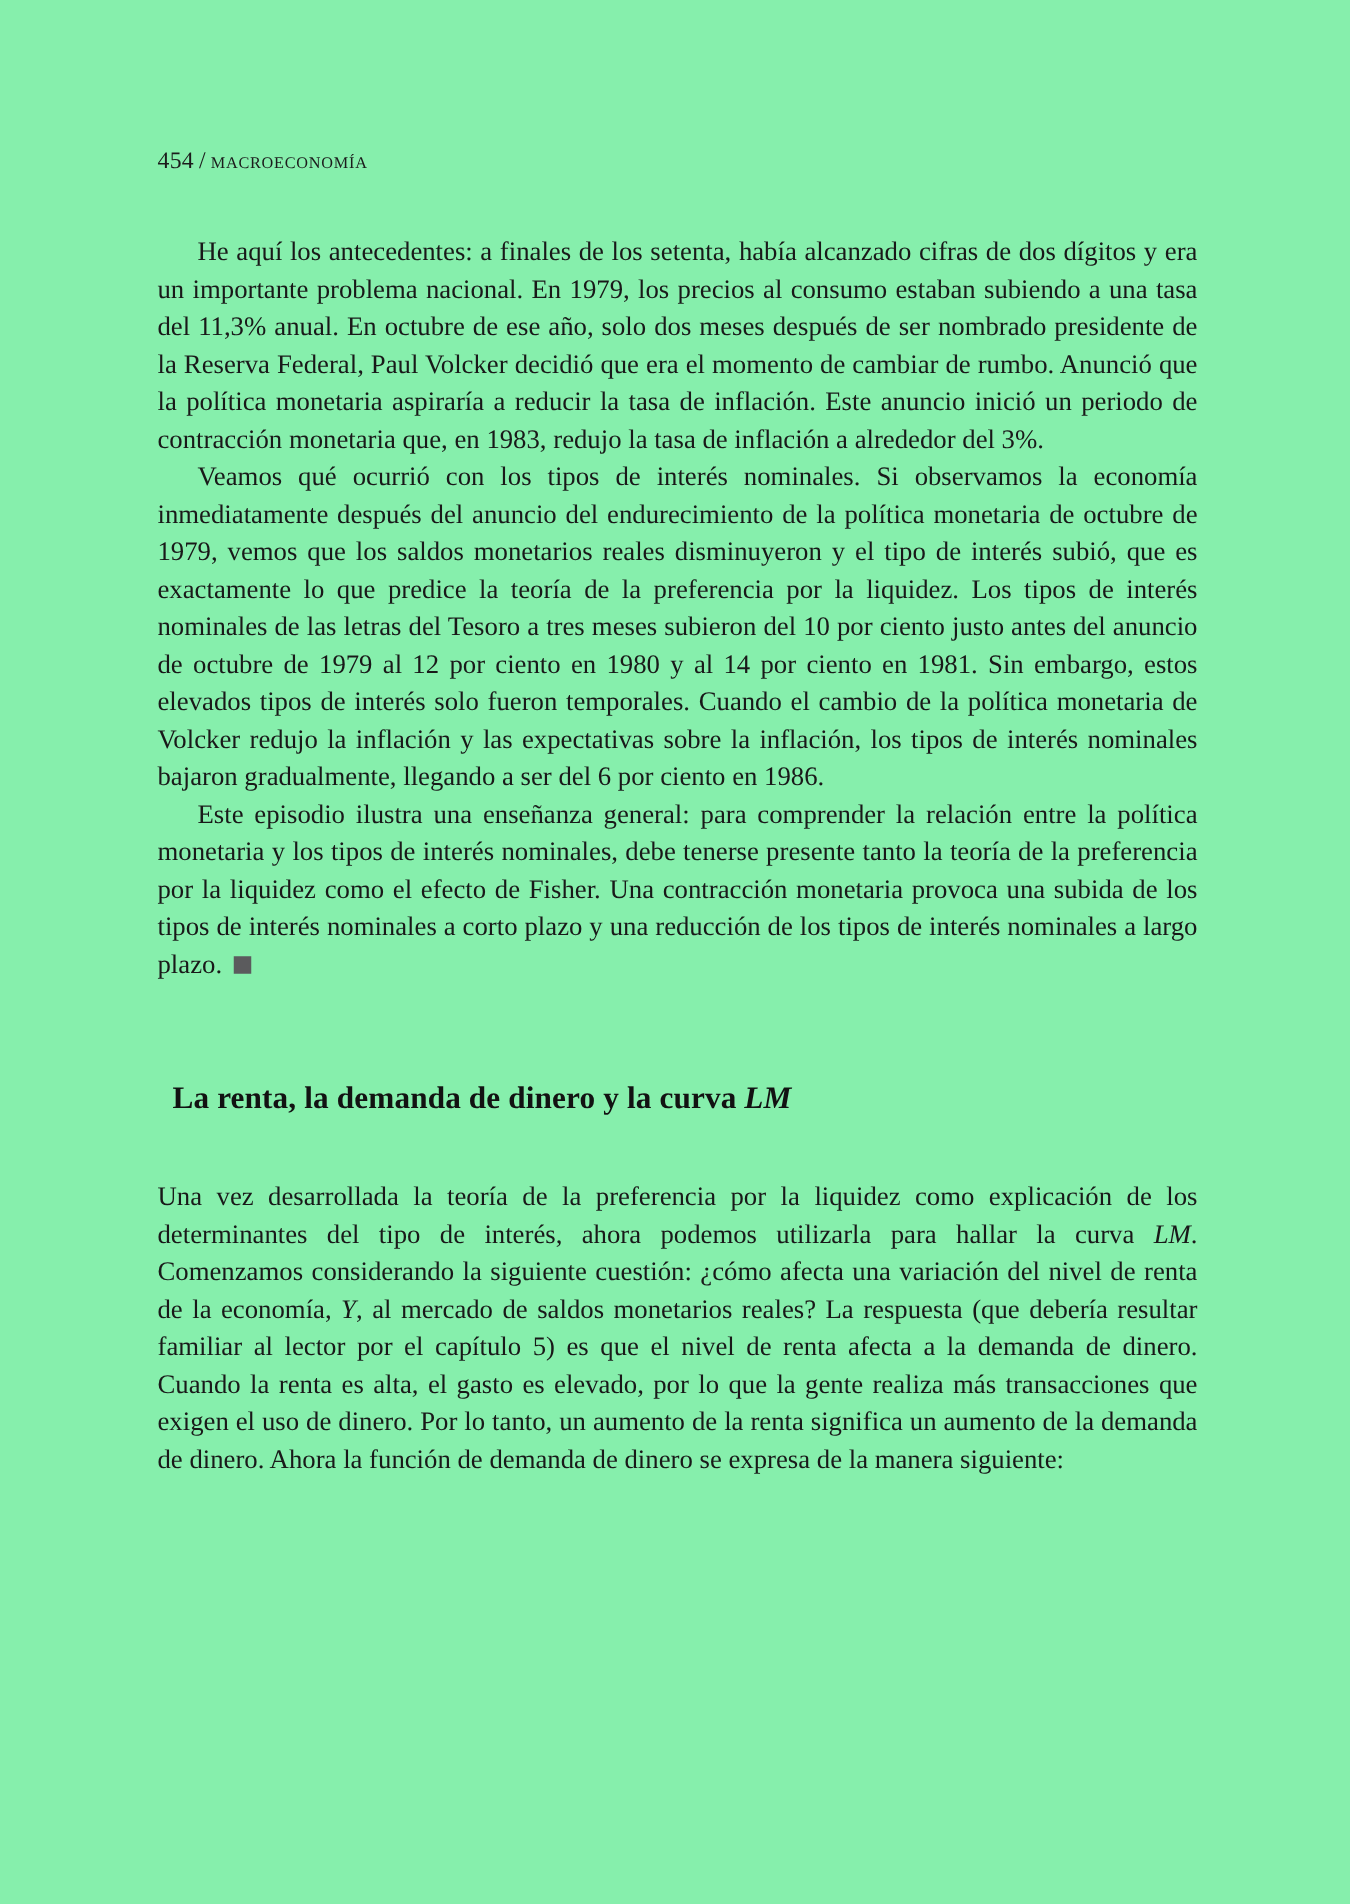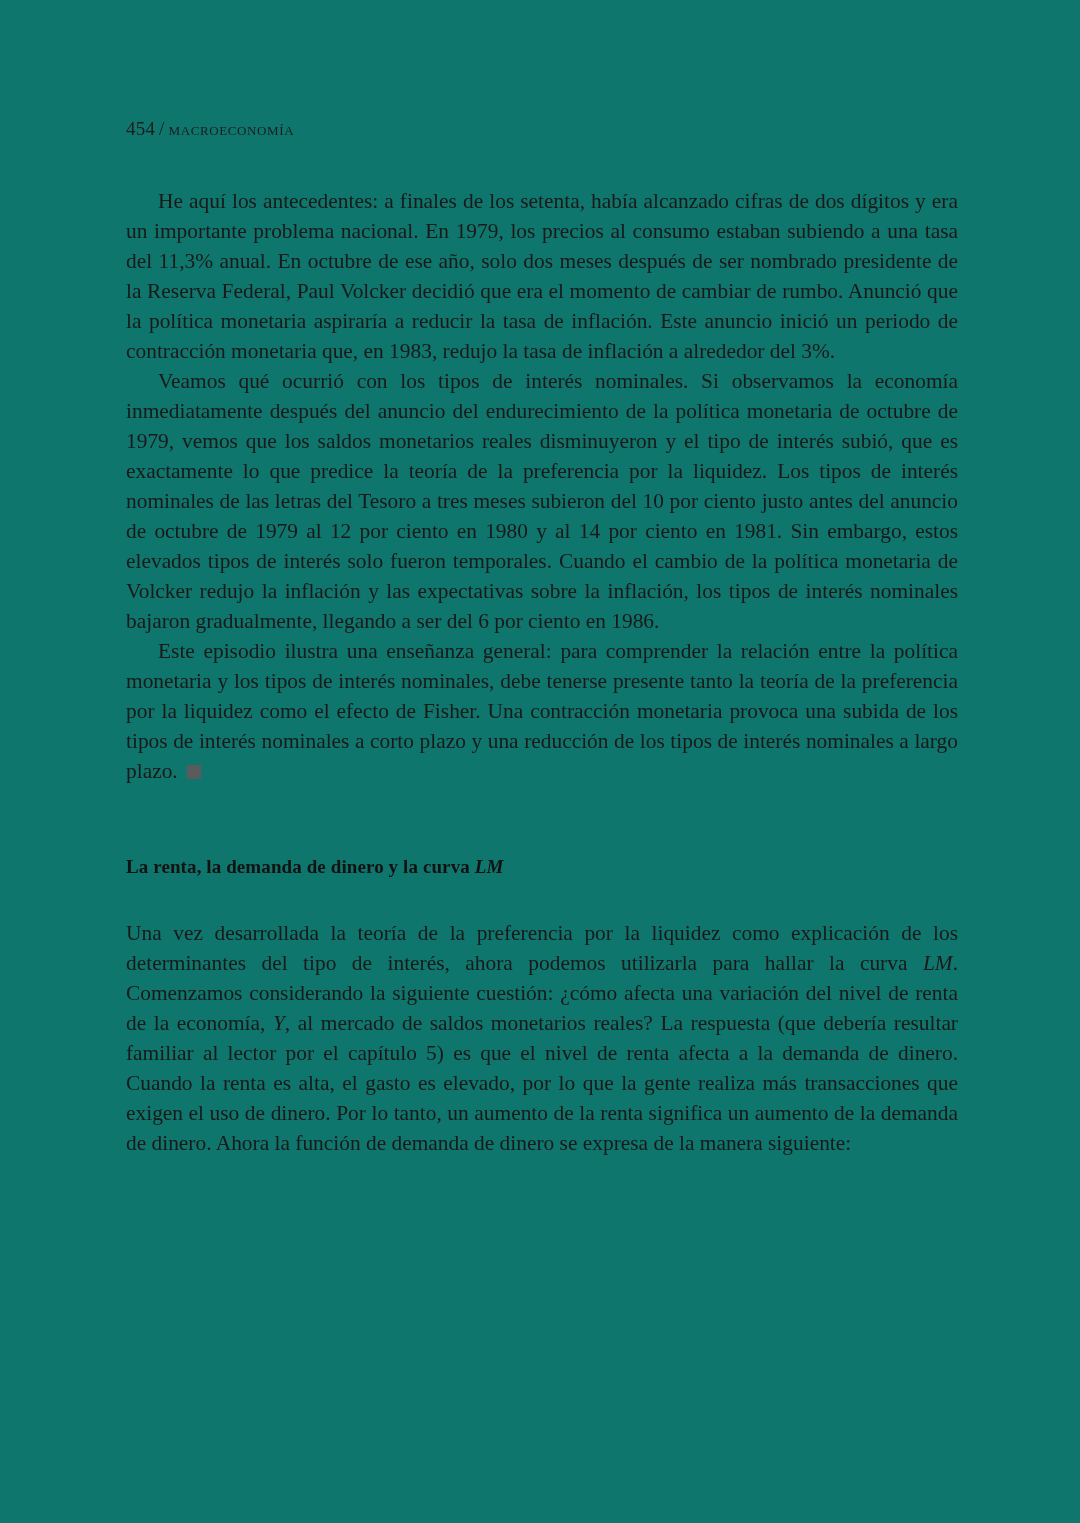--- a/index.html
+++ b/index.html
@@ -16,21 +16,21 @@
     color: #191919;
     overflow: hidden;
   }
 
   .page {
     position: absolute;
     left: 0;
     top: 0;
     width: 1080px;
     height: 1523px;
-    background: #0f766e;
+    background: #86efac;
   }
 
   .content {
     position: absolute;
     left: 126px;
     top: 118px;
     width: 832px;
   }
 
   
@@ -79,24 +79,24 @@
     display: inline-block;
     width: 14px;
     height: 14px;
     background: #5b5b5d;
     vertical-align: -1px;
     margin-left: 9px;
   }
 
   
   h2.section-heading {
-    font-size: 19px;
+    font-size: 25px;
     font-weight: bold;
     line-height: 30px;
-    margin: 0;
+    margin: 12px;
     padding: 0;
     color: #121212;
     letter-spacing: 0.1px;
   }
   h2.section-heading .it { font-style: italic; }
 
   .gap-before-heading { height: 66px; }
   .gap-after-heading  { height: 36px; }
 
   

